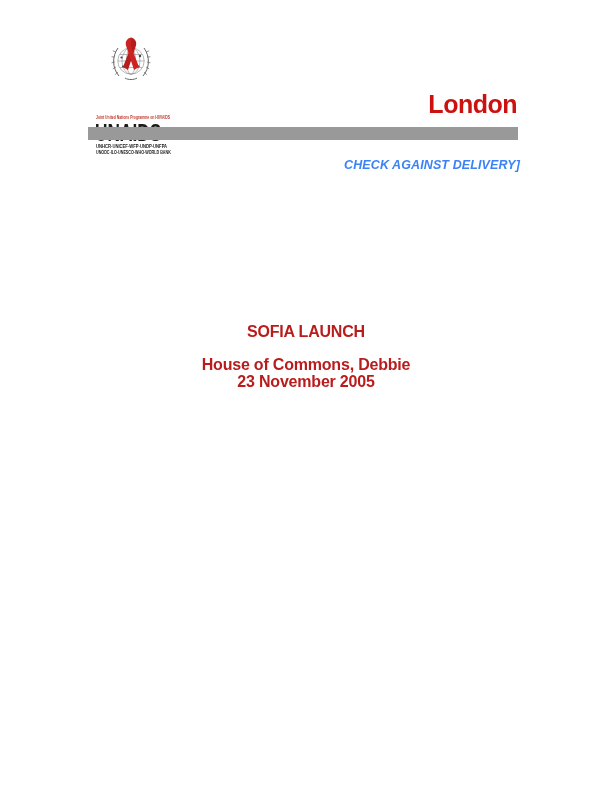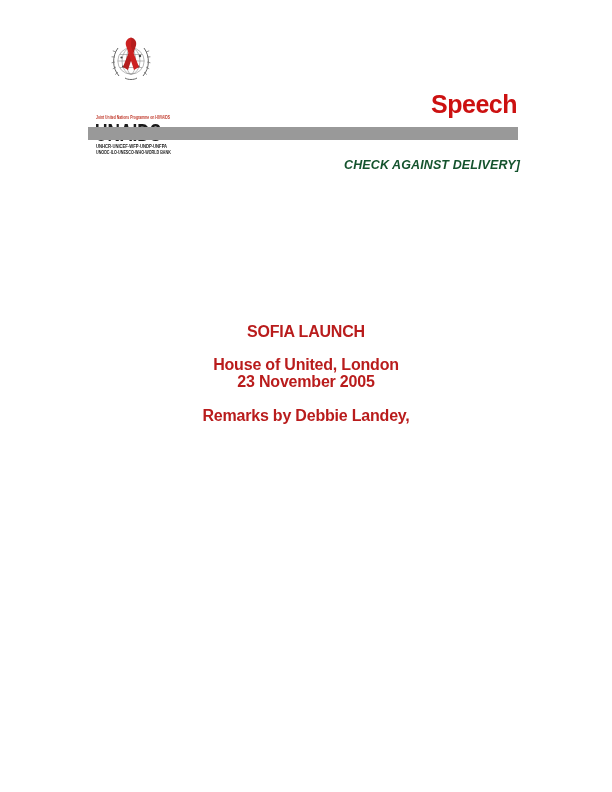--- a/index.html
+++ b/index.html
@@ -94,21 +94,21 @@
     height: 13px;
     background: #999999;
   }
   .notice {
     position: absolute;
     right: 92px;
     top: 158px;
     font-size: 12.5px;
     font-weight: 700;
     font-style: italic;
-    color: #14532d;
+    color: #3b82f6;
     letter-spacing: 0.1px;
   }
 
   
   .title-block {
     position: absolute;
     left: 0;
     top: 323px;
     width: 612px;
     text-align: center;
@@ -159,26 +159,25 @@
         <path d="M23,1.5 C27,2.5 29,5.5 28,9.5 L20,34 L15,31 L23,10.5 C23,6.5 22,3.5 23,1.5 Z" fill="#B51E1E"></path>
         <path d="M23,1.5 C19,2.5 17,5.5 18,9.5 L26,34 L31,31 L23,10.5 C23,6.5 24,3.5 23,1.5 Z" fill="#CC2222"></path>
       </g>
     </svg>
     <div class="logo-tagline">Joint United Nations Programme on HIV/AIDS</div>
     <div class="logo-name">UNAIDS</div>
     <div class="logo-cosponsors1">UNHCR-UNICEF-WFP-UNDP-UNFPA</div>
     <div class="logo-cosponsors2">UNODC-ILO-UNESCO-WHO-WORLD BANK</div>
   </div>
 
-  <div class="doc-type">Speech</div>
+  <div class="doc-type">London</div>
 
   <div class="divider-bar"></div>
 
   <div class="notice">CHECK AGAINST DELIVERY]</div>
 
   <div class="title-block">
     <div class="title">SOFIA LAUNCH</div>
-    <div class="venue">House of United, London</div>
+    <div class="venue">House of Commons, Debbie</div>
     <div class="date">23 November 2005</div>
-    <div class="speaker">Remarks by Debbie Landey,</div>
   </div>
 
 </div>
 
 </body></html>

